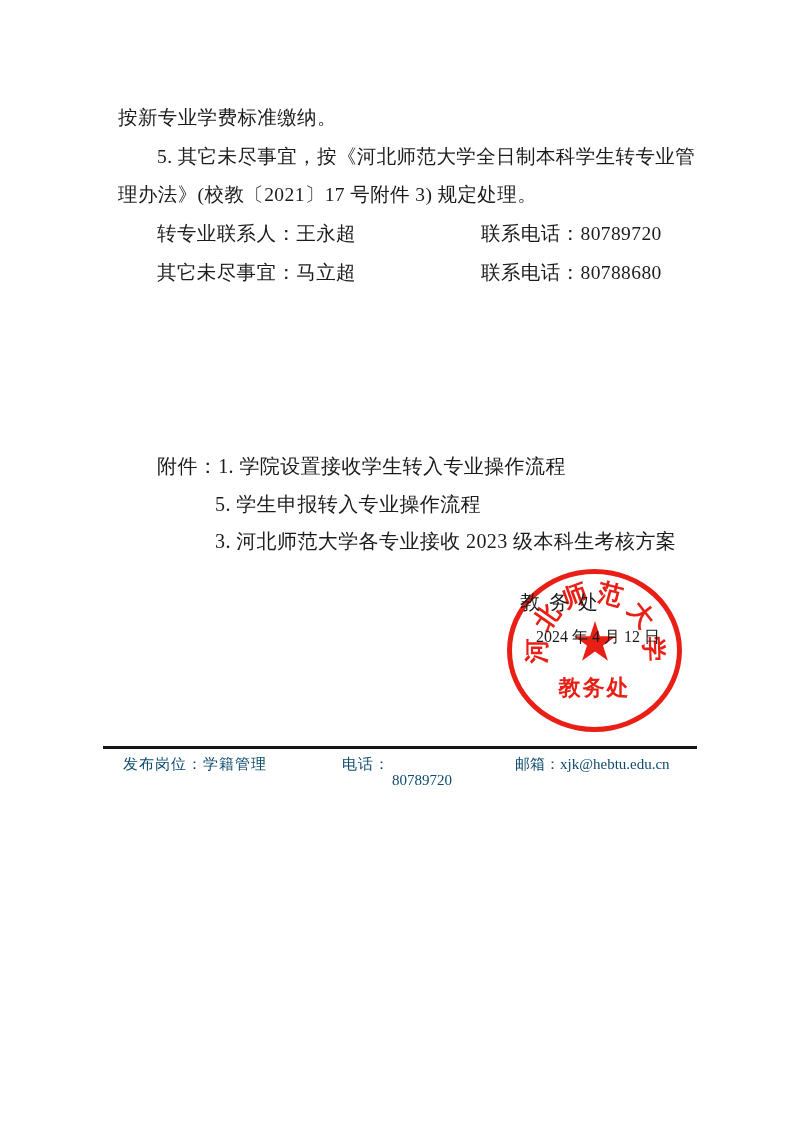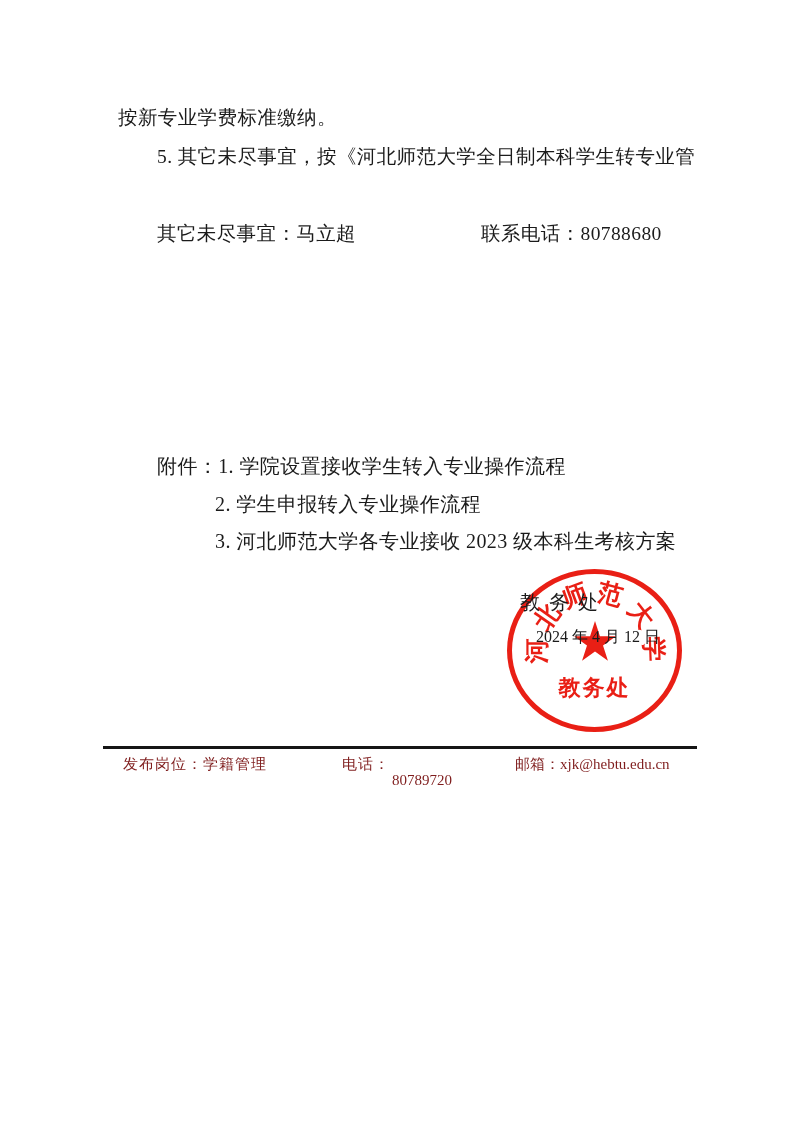--- a/index.html
+++ b/index.html
@@ -90,49 +90,54 @@
     letter-spacing: 2px; line-height: 1;
   }
 
   
   .footer-rule {
     position: absolute; left: 103px; top: 746px;
     width: 594px; height: 3px; background: #151515;
   }
   .footer {
     position: absolute; left: 0; top: 753px; width: 800px; height: 24px;
-    font-size: 15px; line-height: 22px; color: #7f1d1d;
+    font-size: 15px; line-height: 22px; color: #0c4a6e;
   }
   .footer .f-post  { position: absolute; left: 123px; letter-spacing: 1px; }
   .footer .f-phone-label { position: absolute; left: 342px; letter-spacing: 1px; }
   .footer .f-phone-num   { position: absolute; left: 392px; margin-top: 16px; }
   .footer .f-email { position: absolute; left: 515px; white-space: nowrap; }
 </style>
 </head>
 <body>
 
 <div class="page">
 
   <div class="body-text">
     <div class="line">按新专业学费标准缴纳。</div>
     <div class="line indent">5. 其它未尽事宜，按《河北师范大学全日制本科学生转专业管</div>
+    <div class="line">理办法》(校教〔2021〕17 号附件 3) 规定处理。</div>
   </div>
 
   <div class="contacts">
+    <div class="contact-row">
+      <span class="contact-person">转专业联系人：王永超</span>
+      <span class="contact-phone">联系电话：80789720</span>
+    </div>
     <div class="contact-row">
       <span class="contact-person">其它未尽事宜：马立超</span>
       <span class="contact-phone">联系电话：80788680</span>
     </div>
   </div>
 
   <div class="attachments">
     <div class="attach-line">
       <span>附件：</span><span>1. 学院设置接收学生转入专业操作流程</span>
     </div>
-    <div class="attach-line cont">2. 学生申报转入专业操作流程</div>
+    <div class="attach-line cont">5. 学生申报转入专业操作流程</div>
     <div class="attach-line cont">3. 河北师范大学各专业接收 2023 级本科生考核方案</div>
   </div>
 
   <div class="sig-dept">教 务 处</div>
   <div class="sig-date">2024 年 4 月 12 日</div>
 
   <div class="seal">
     <span class="seal-char c0">河</span>
     <span class="seal-char c1">北</span>
     <span class="seal-char c2">师</span>

